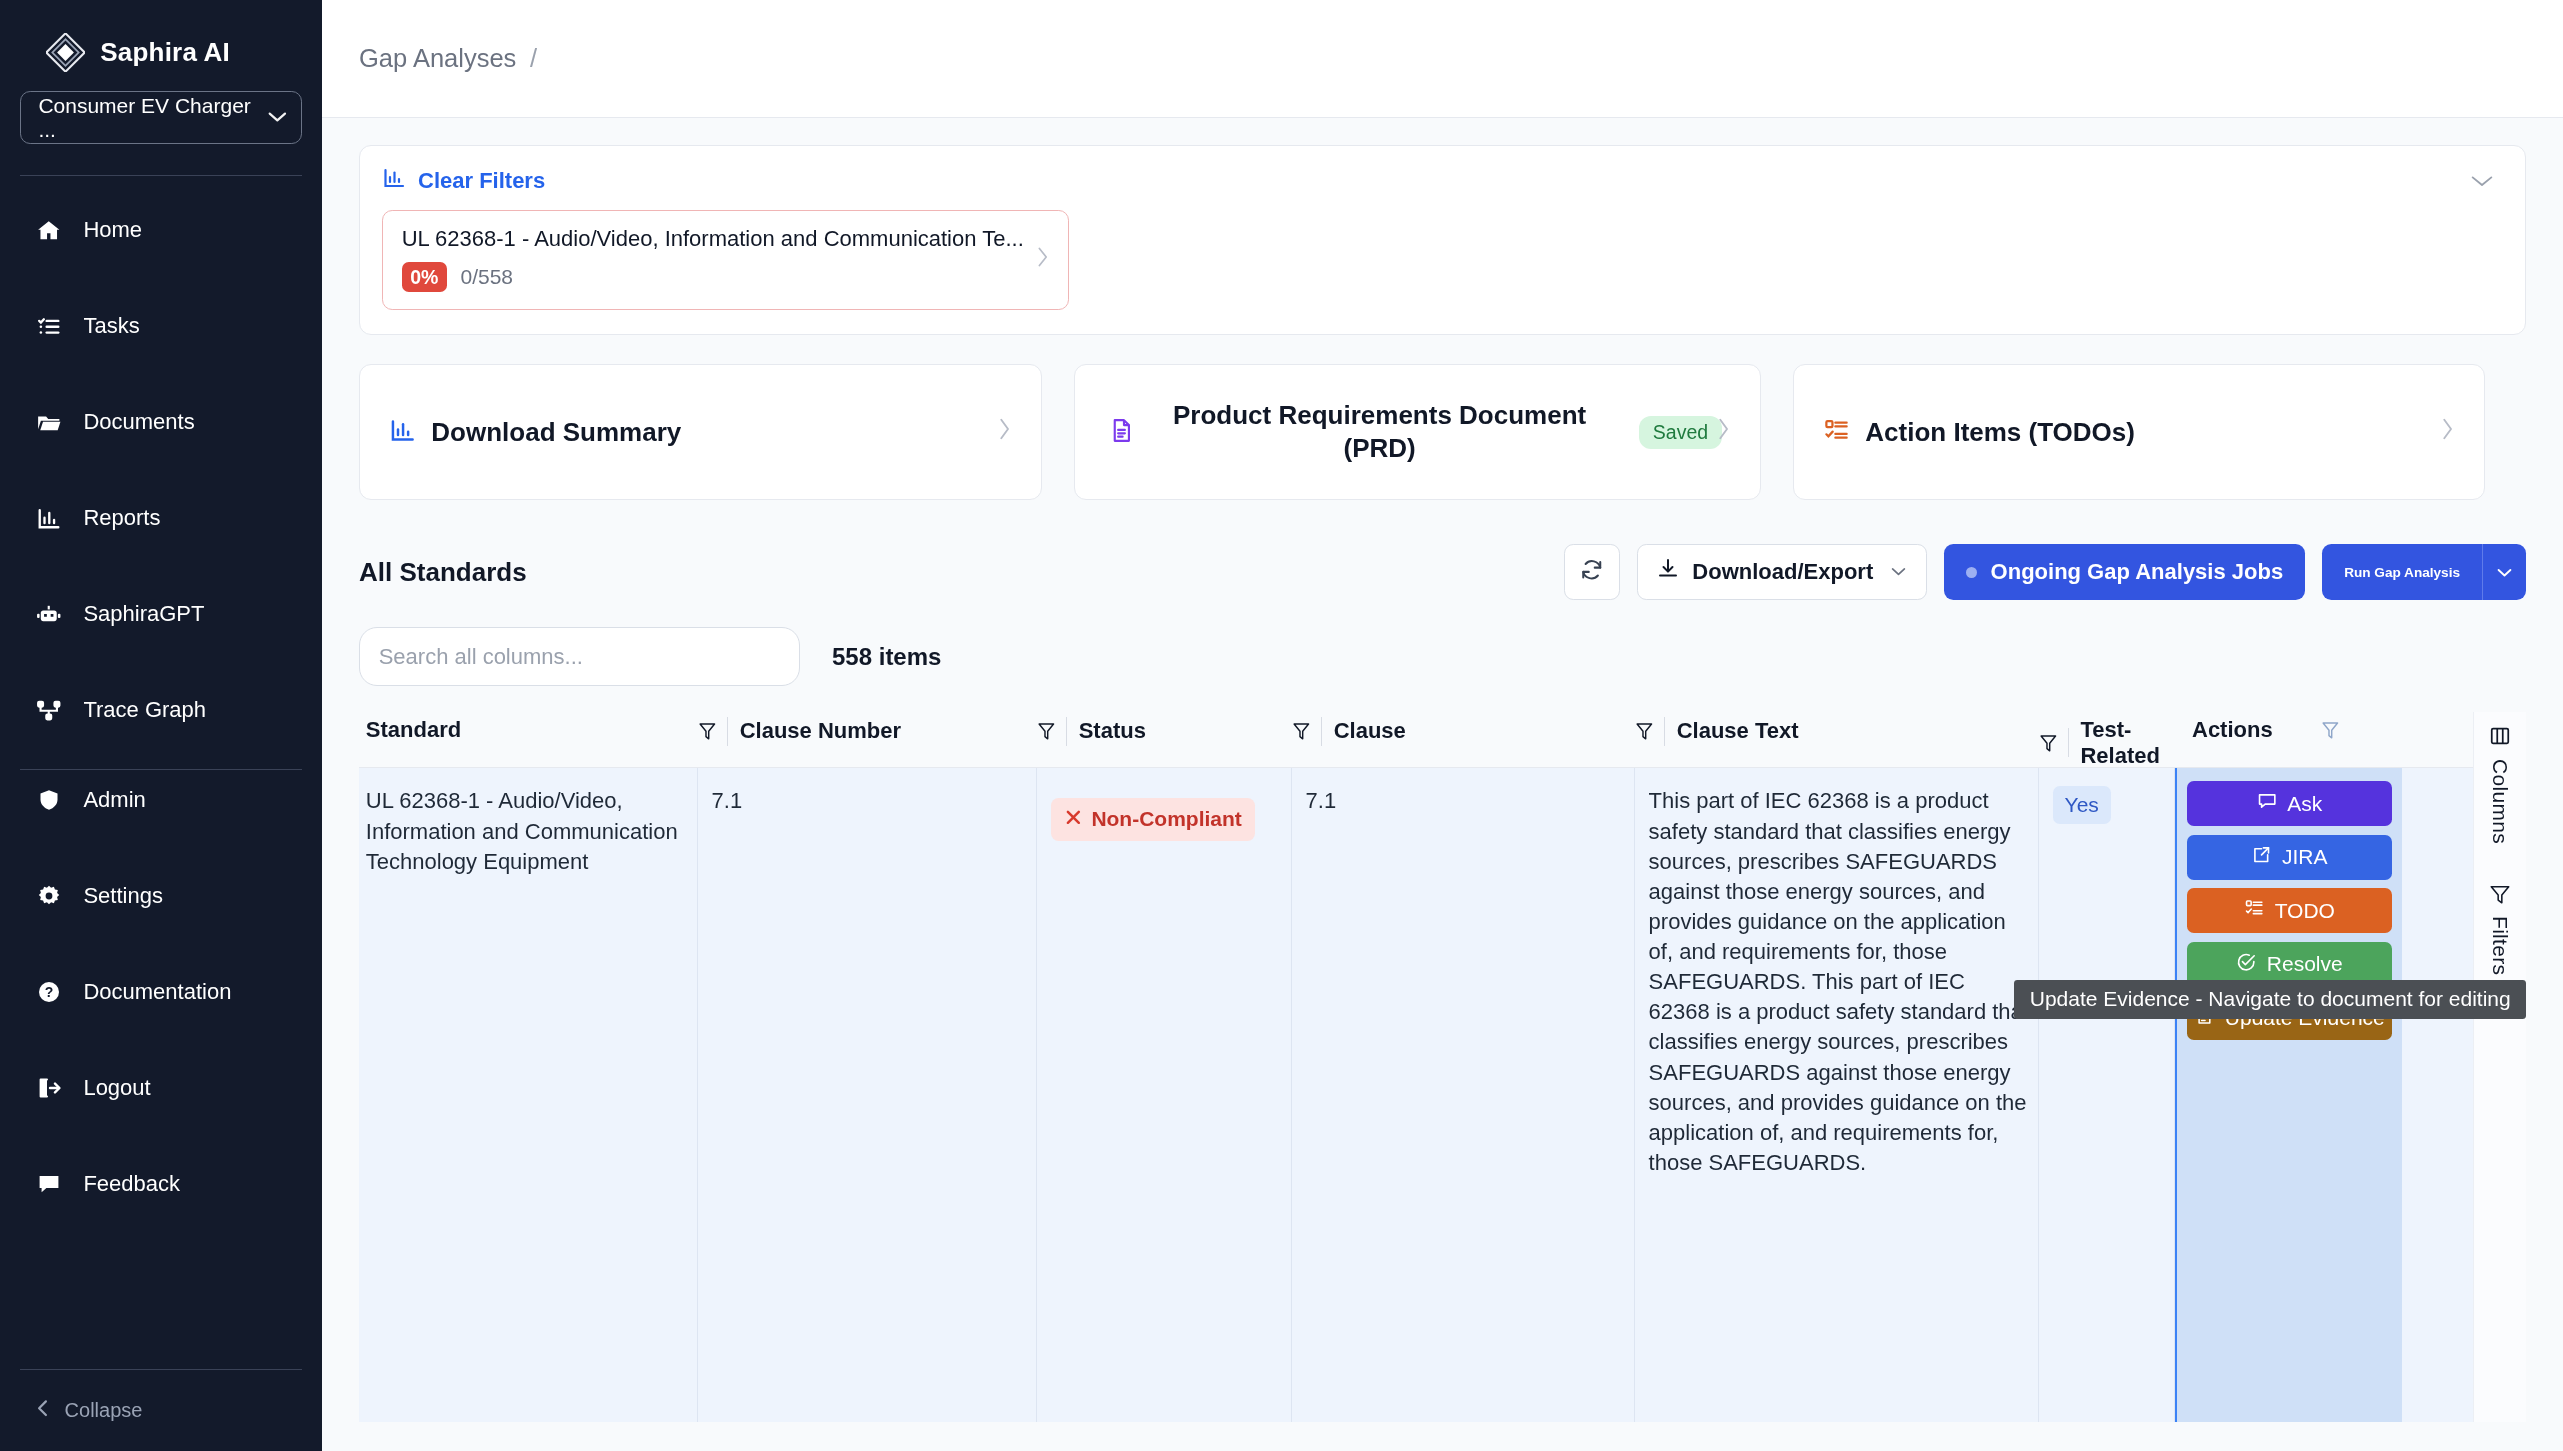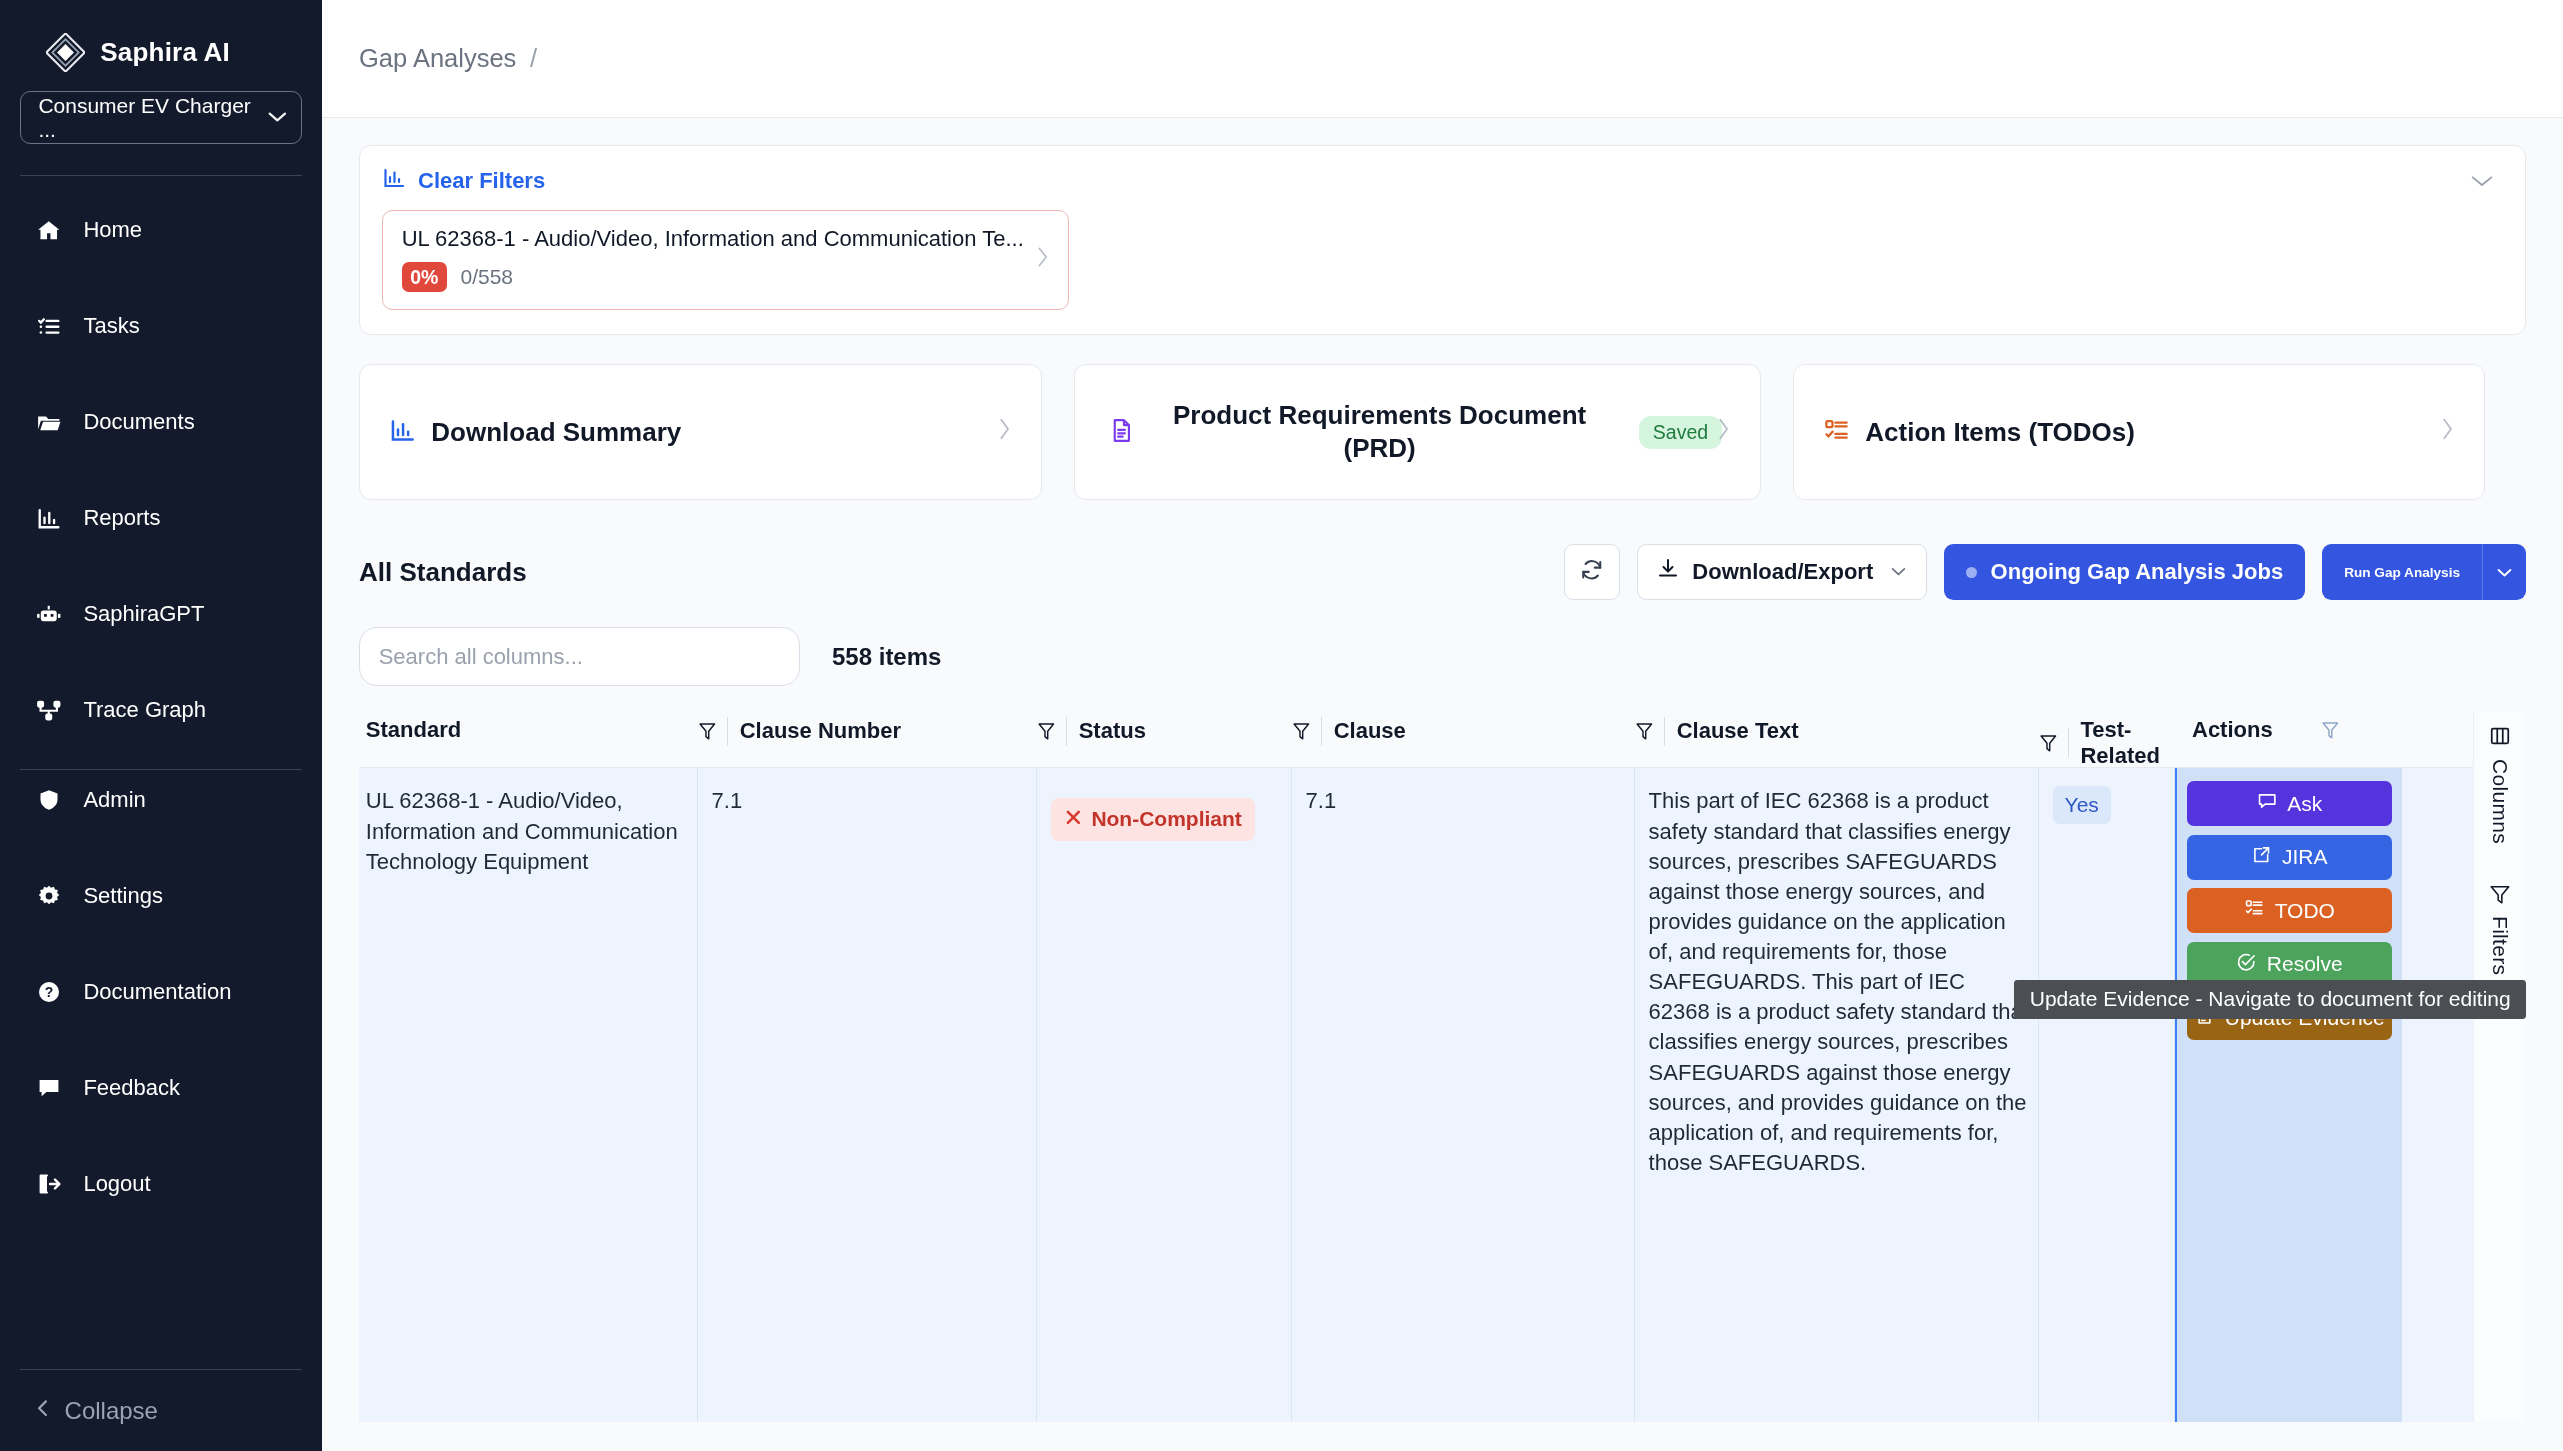--- a/index.html
+++ b/index.html
@@ -57,21 +57,21 @@
   .nav-item .ic { width: 29px; height: 29px; flex: 0 0 29px; display: flex; align-items: center; justify-content: center; }
   .nav-item .ic svg { display: block; }
   .nav-group-2 { margin-top: 5.1px; }
   .collapse-wrap {
     position: absolute; left: 20.4px; right: 20.4px; bottom: 0;
   }
   .collapse-div { height: 0.8px; background: #3a4257; }
   .collapse {
     display: flex; align-items: center; gap: 13.6px;
     height: 81px; padding-left: 13.6px;
-    color: #9aa3b5; font-size: 24px; cursor: pointer;
+    color: #9aa3b5; font-size: 20px; cursor: pointer;
   }
 
   
   .main { flex: 1 1 auto; height: 1451px; background: #f8fafc; display: flex; flex-direction: column; min-width: 0; }
   .topbar {
     height: 118px; background: #fff;
     border-bottom: 0.8px solid #e6e9ef;
     display: flex; align-items: center;
     padding-left: 37px;
     flex: 0 0 118px;
@@ -381,36 +381,36 @@
           <svg width="24" height="24" viewBox="0 0 24 24" style="font-size:26px">
               <circle cx="12" cy="12" r="10" fill="#fff"></circle>
               <text x="12" y="17" font-size="14" font-weight="bold" text-anchor="middle" fill="#131a2b" font-family="Liberation Sans, sans-serif">?</text>
             </svg>
         </span>
         <span>Documentation</span>
       </div>
 
       <div class="nav-item">
         <span class="ic">
-          <svg width="24" height="24" viewBox="0 0 24 24" fill="#fff">
-              <path d="M2.6 4 H21.4 V16 H9.4 L4.6 20.2 V16 H2.6 Z"></path>
-            </svg>
-        </span>
-        <span>Feedback</span>
-      </div>
-
-      <div class="nav-item">
-        <span class="ic">
           <svg width="24" height="24" viewBox="0 0 24 24" fill="none" stroke="#fff" stroke-width="2.4" stroke-linecap="round" stroke-linejoin="round">
             <path d="M10 3.4 H3.6 V20.6 H10" fill="#fff" stroke="#fff" stroke-width="2"></path>
             <path d="M13 12 H22"></path>
               <path d="M18 7.6 L22.4 12 L18 16.4"></path>
           </svg>
         </span>
         <span>Logout</span>
+      </div>
+
+      <div class="nav-item">
+        <span class="ic">
+          <svg width="24" height="24" viewBox="0 0 24 24" fill="#fff">
+              <path d="M2.6 4 H21.4 V16 H9.4 L4.6 20.2 V16 H2.6 Z"></path>
+            </svg>
+        </span>
+        <span>Feedback</span>
       </div>
     </nav>
 
     <div class="collapse-wrap">
       <div class="collapse-div"></div>
       <div class="collapse">
         <span>
           <svg width="17" height="20.4" viewBox="0 0 20 24">
               <path d="M14 4 L6 12 L14 20" fill="none" stroke="#9aa3b5" stroke-width="2.6" stroke-linecap="round" stroke-linejoin="round"></path>
             </svg>

